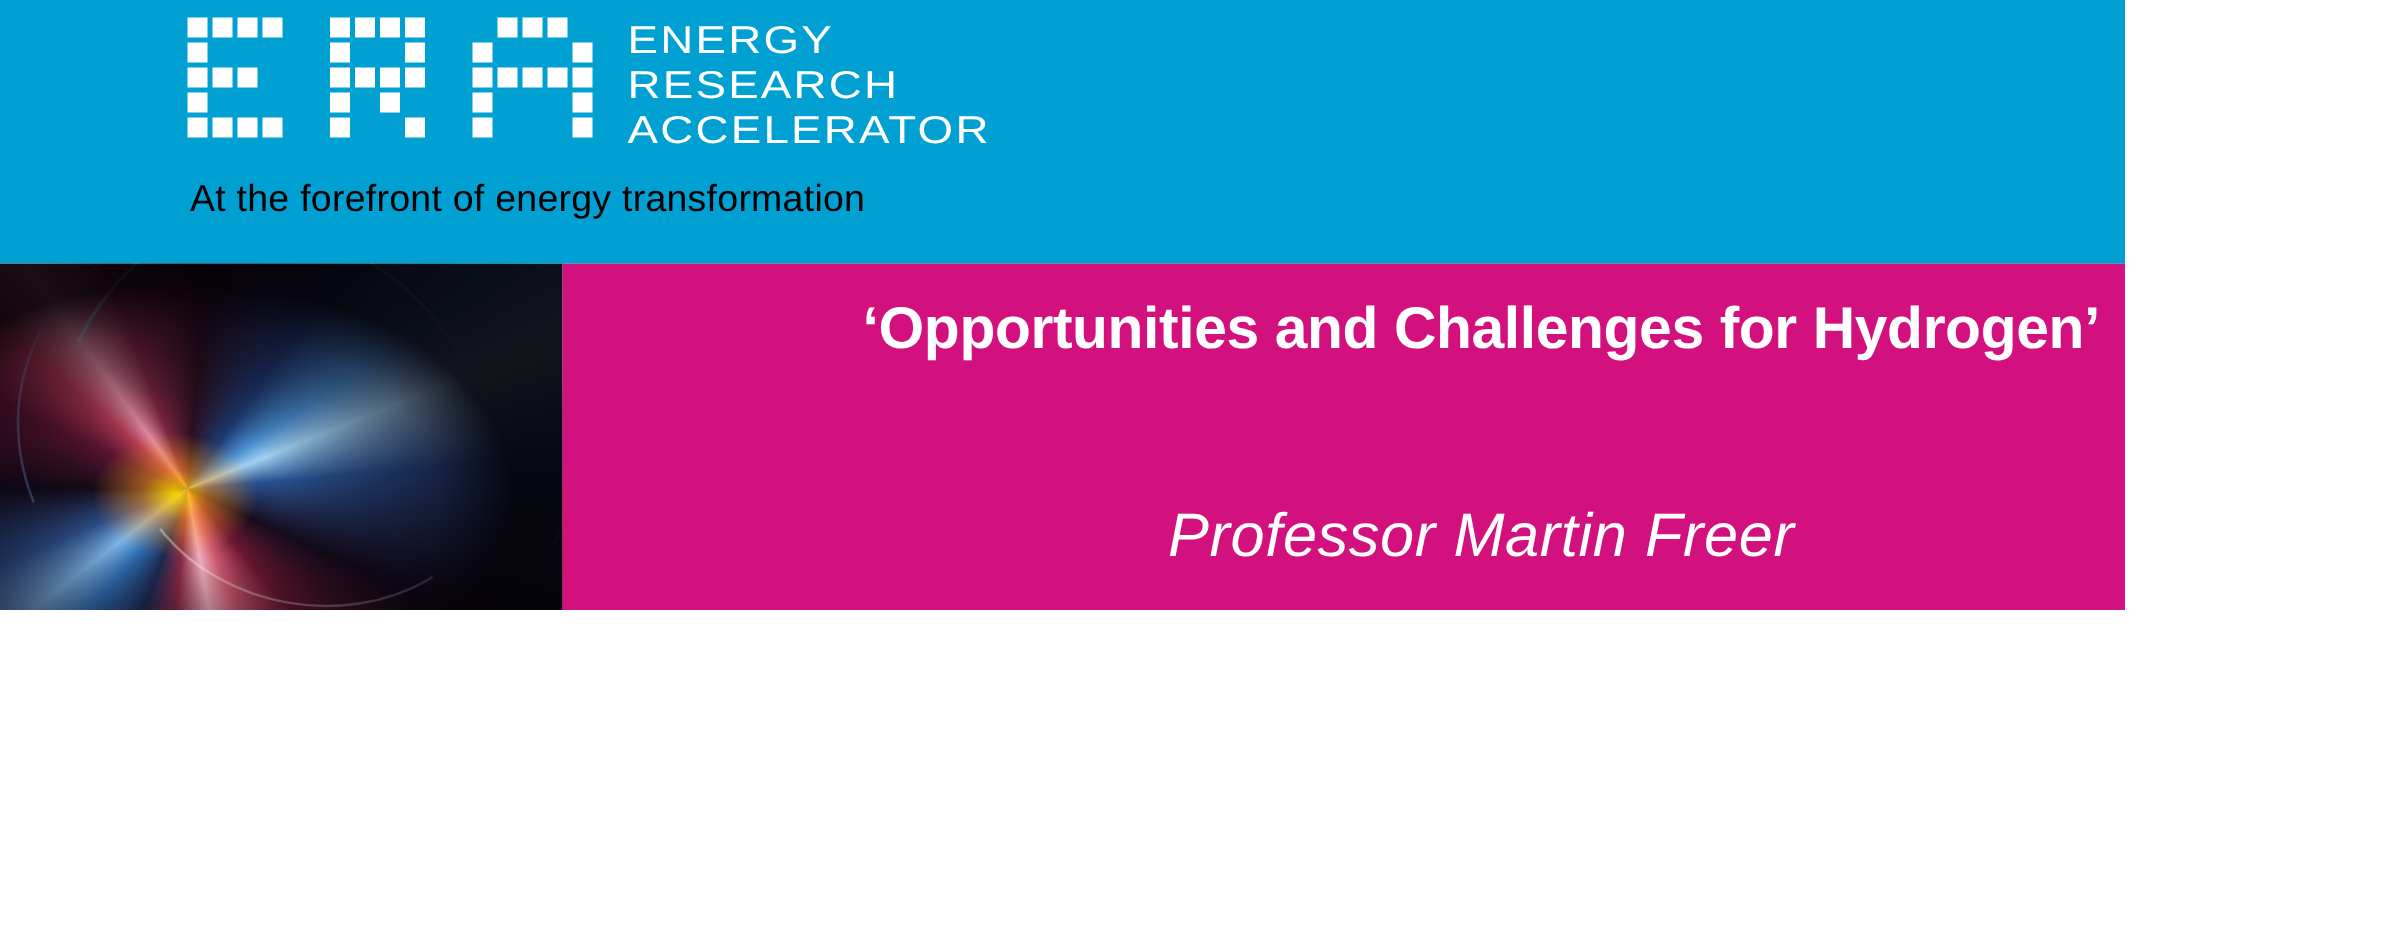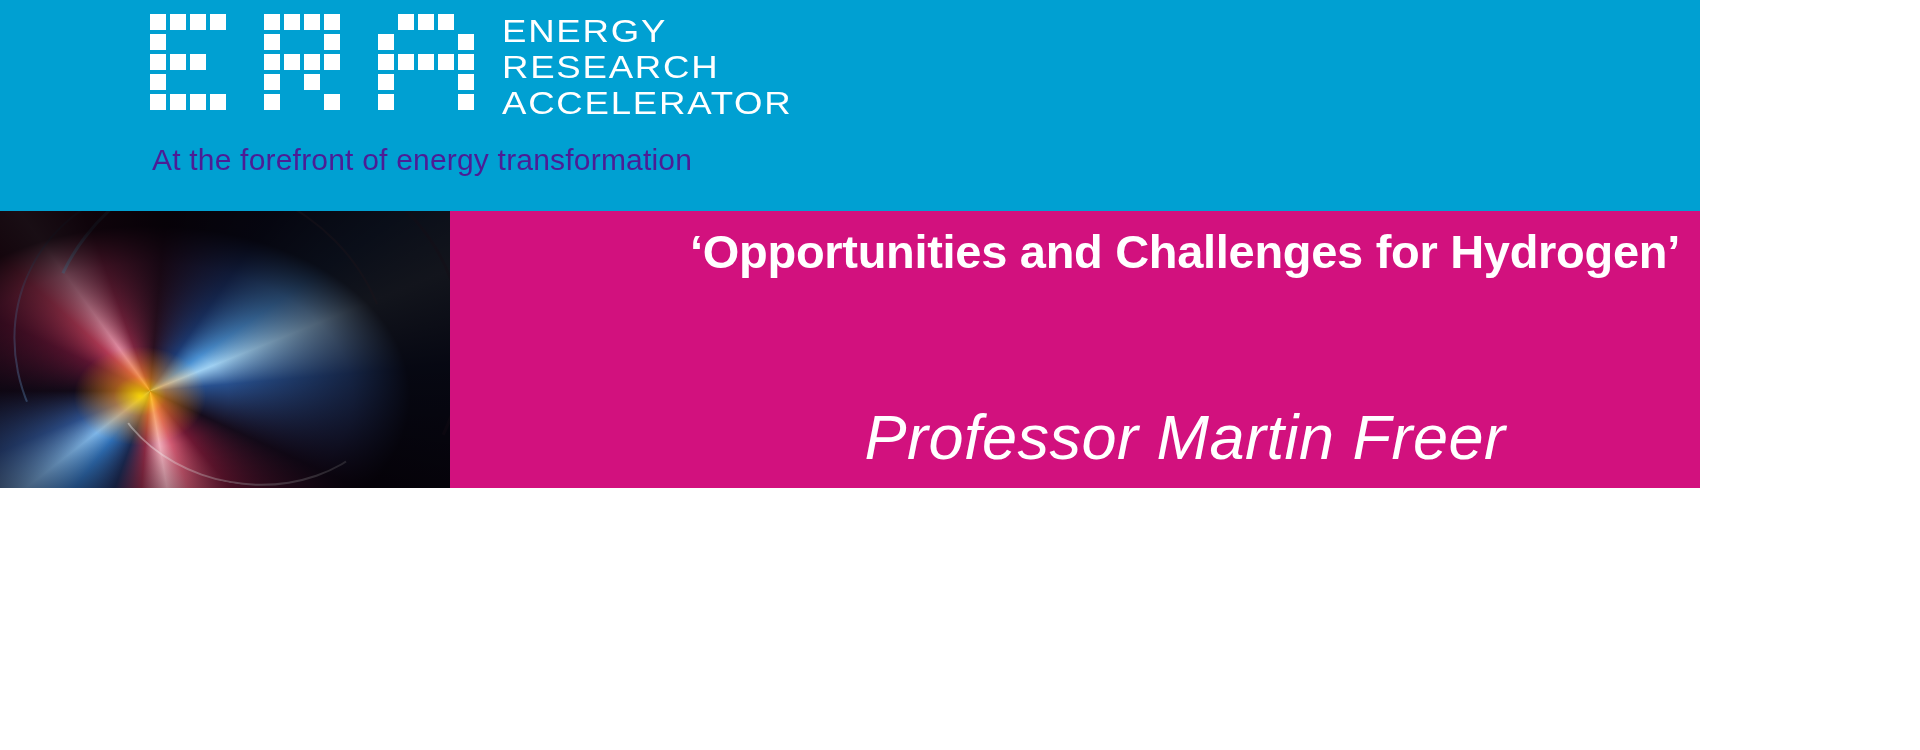--- a/index.html
+++ b/index.html
@@ -28,21 +28,21 @@
     font-size:31px;
     letter-spacing:1.5px;
     color:#ffffff;
     line-height:32px;
     white-space:nowrap;
     transform:scaleX(1.18);
     transform-origin:left center;
   }
   .tagline{
     position:absolute;left:152px;top:143px;
-    font-size:30px;font-weight:400;color:#4c1d95;
+    font-size:30px;font-weight:400;color:#000000;
     letter-spacing:0.2px;white-space:nowrap;
   }
 
   
   .mid-band{position:absolute;left:0;top:211px;width:1920px;height:277px;}
   .swirl{
     position:absolute;left:0;top:0;width:450px;height:277px;
     overflow:hidden;background:#14060f;
   }
   .swirl-core{
@@ -76,33 +76,33 @@
   .swirl-vig{
     position:absolute;left:0;top:0;width:450px;height:277px;
     background:radial-gradient(ellipse 260px 170px at 150px 185px, rgba(0,0,0,0) 30%, rgba(5,0,8,0.55) 78%, rgba(3,0,5,0.9) 100%);
   }
 
   .pink-panel{
     position:absolute;left:450px;top:0;width:1470px;height:277px;
     background:#D2117E;
   }
   .talk-title{
-    position:absolute;left:80px;top:12px;width:1310px;
+    position:absolute;left:80px;top:22px;width:1310px;
     text-align:center;
     color:#ffffff;
     font-size:47px;
     font-weight:700;
     line-height:57px;
     letter-spacing:-0.3px;
   }
   .speaker{
     position:absolute;left:80px;top:190px;width:1310px;
     text-align:center;
     color:#ffffff;
-    font-size:63px;
+    font-size:49px;
     font-weight:300;
     font-style:italic;
     letter-spacing:0.5px;
   }
 
   
   .footer{
     position:absolute;left:0;top:488px;width:1920px;height:262px;
     background:#ffffff;
   }

